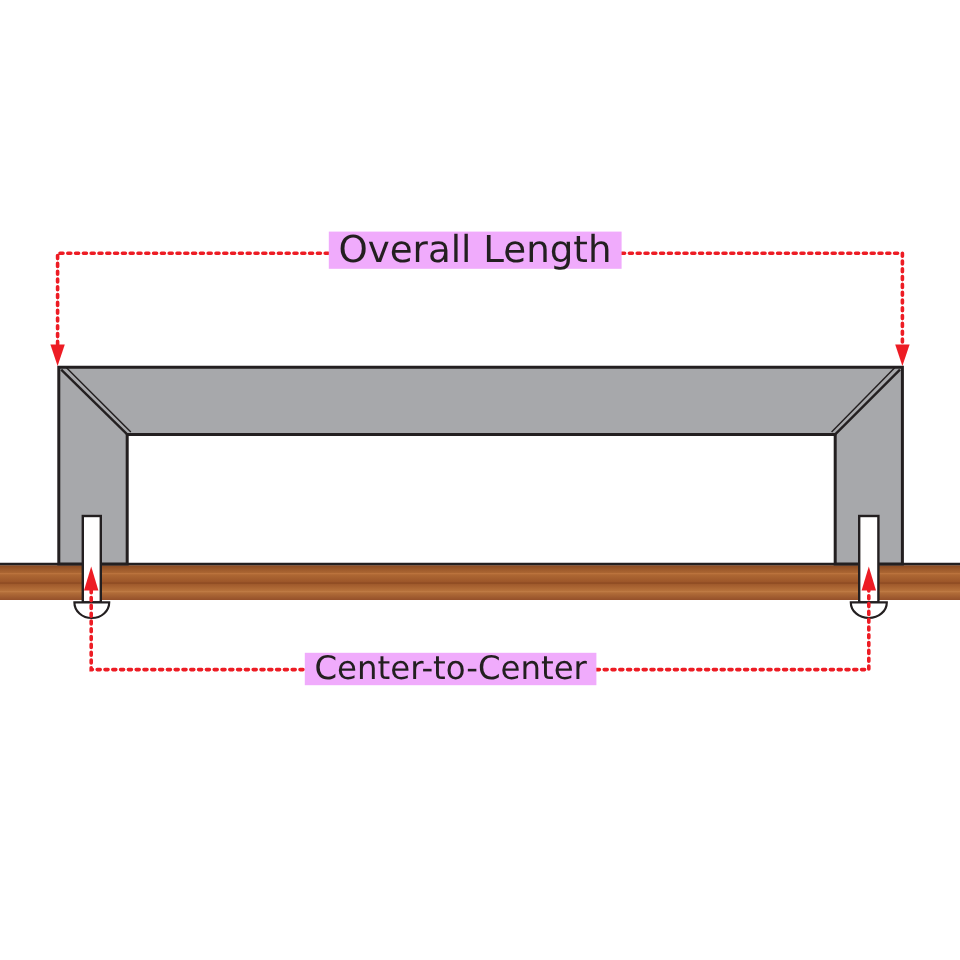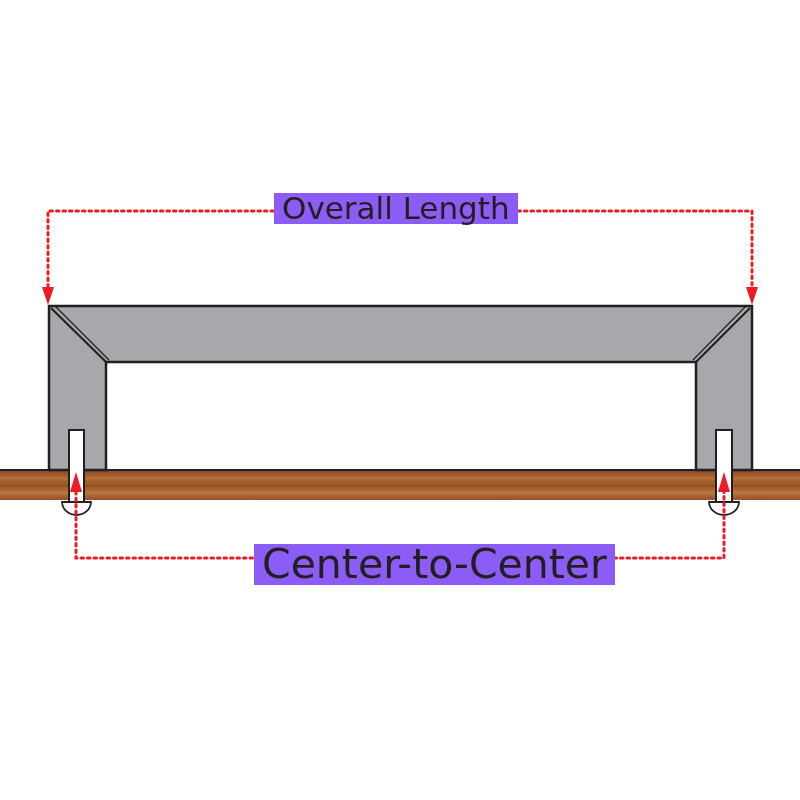--- a/index.html
+++ b/index.html
@@ -3,26 +3,26 @@
   <meta charset="utf-8">
   <style>
     html, body { margin: 0; padding: 0; background: #ffffff; }
     #canvas { position: relative; width: 800px; height: 800px; background: #ffffff; overflow: hidden; }
     svg { position: absolute; left: 0; top: 0; }
     .label {
       position: absolute;
       font-family: "DejaVu Sans", sans-serif;
       color: #231f20;
       white-space: nowrap;
-      background: #8b5cf6;
+      background: #f0abfc;
       padding: 0 8px;
       line-height: 1;
     }
     #label-overall { left: 274px; top: 193px; font-size: 31px; }
-    #label-c2c { left: 254px; top: 544px; font-size: 41px; }
+    #label-c2c { left: 254px; top: 544px; font-size: 27px; }
   </style>
 </head>
 <body>
 
 <div id="canvas">
   <svg width="800" height="800" viewBox="0 0 800 800">
     <defs>
       <linearGradient id="woodGrad" x1="0" y1="0" x2="0" y2="1">
         <stop offset="0" stop-color="#8a4a22"></stop>
         <stop offset="0.25" stop-color="#b06a35"></stop>

